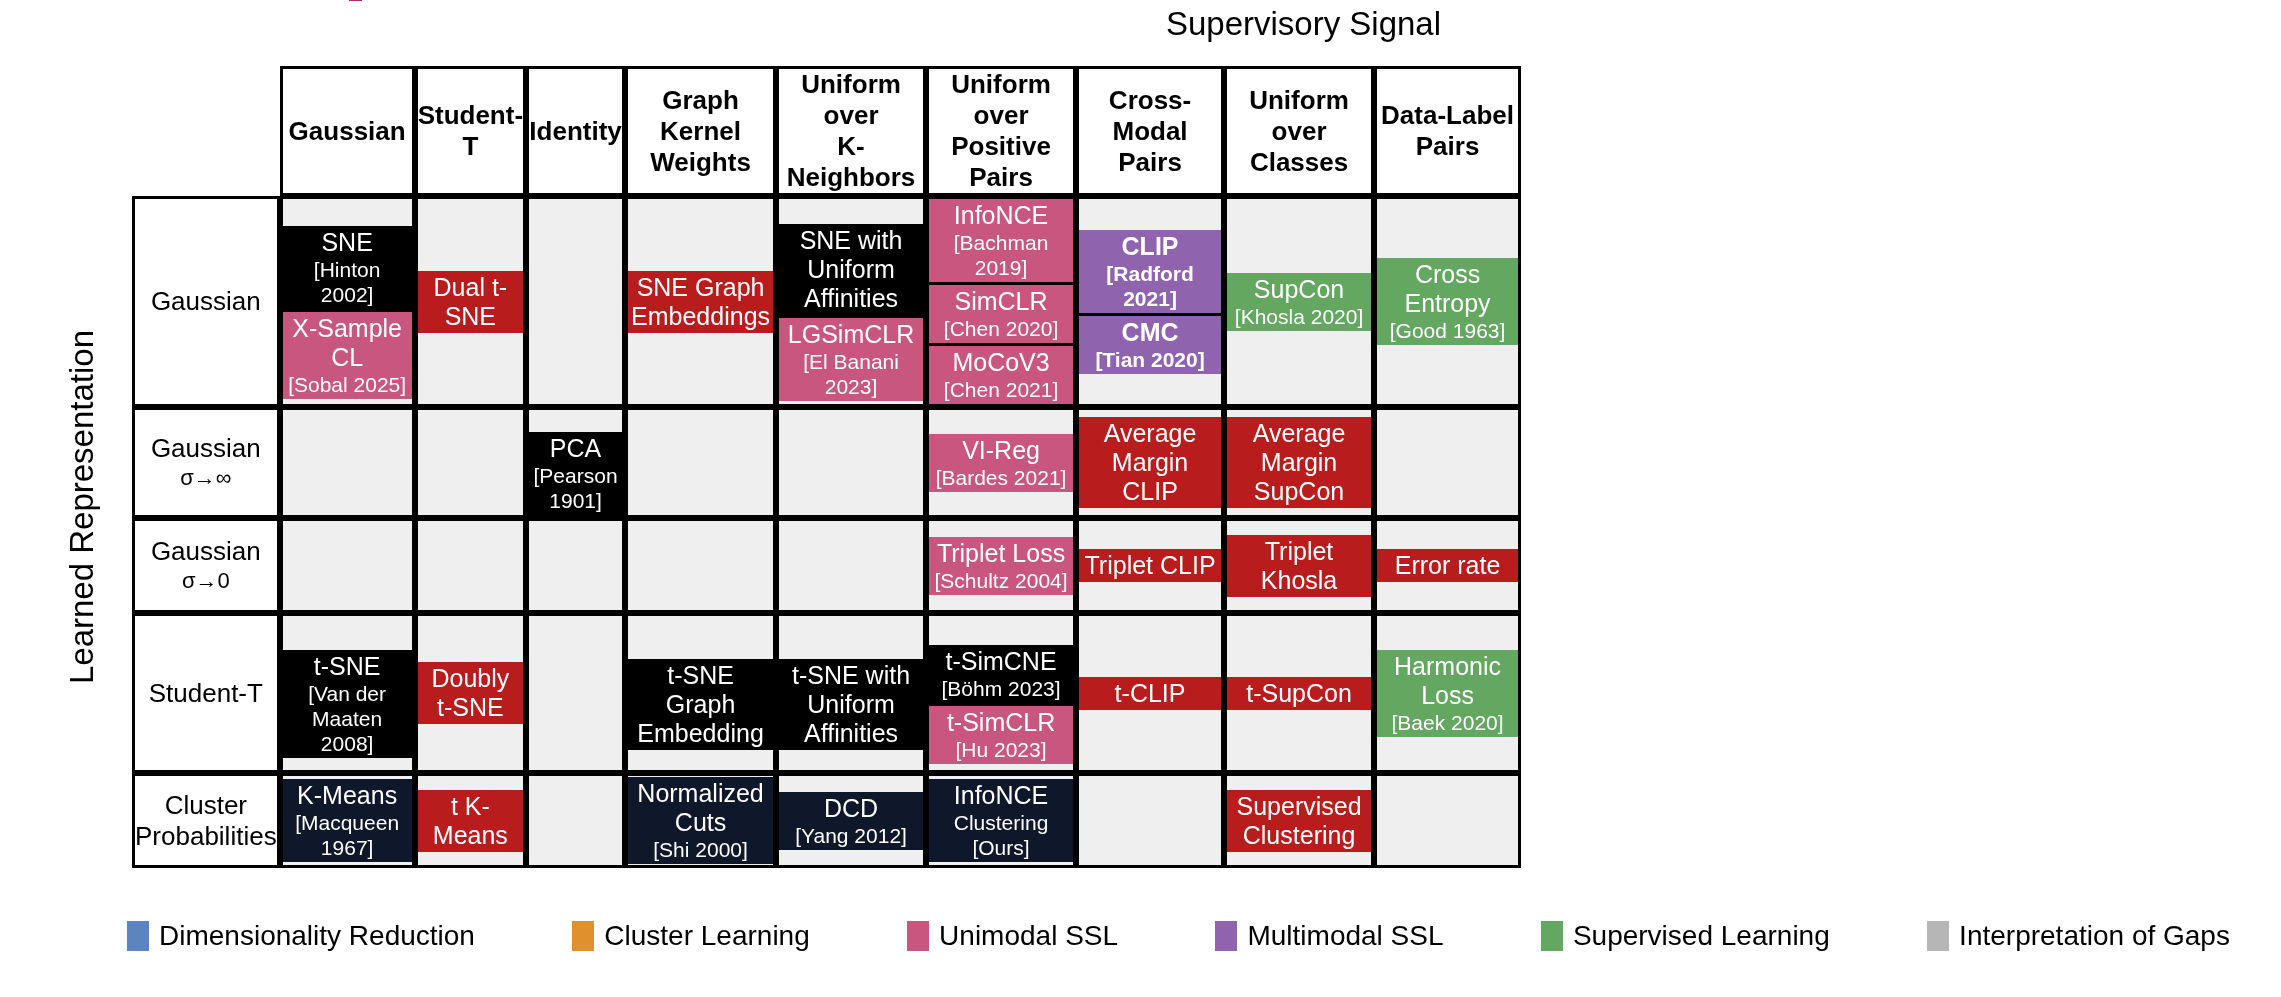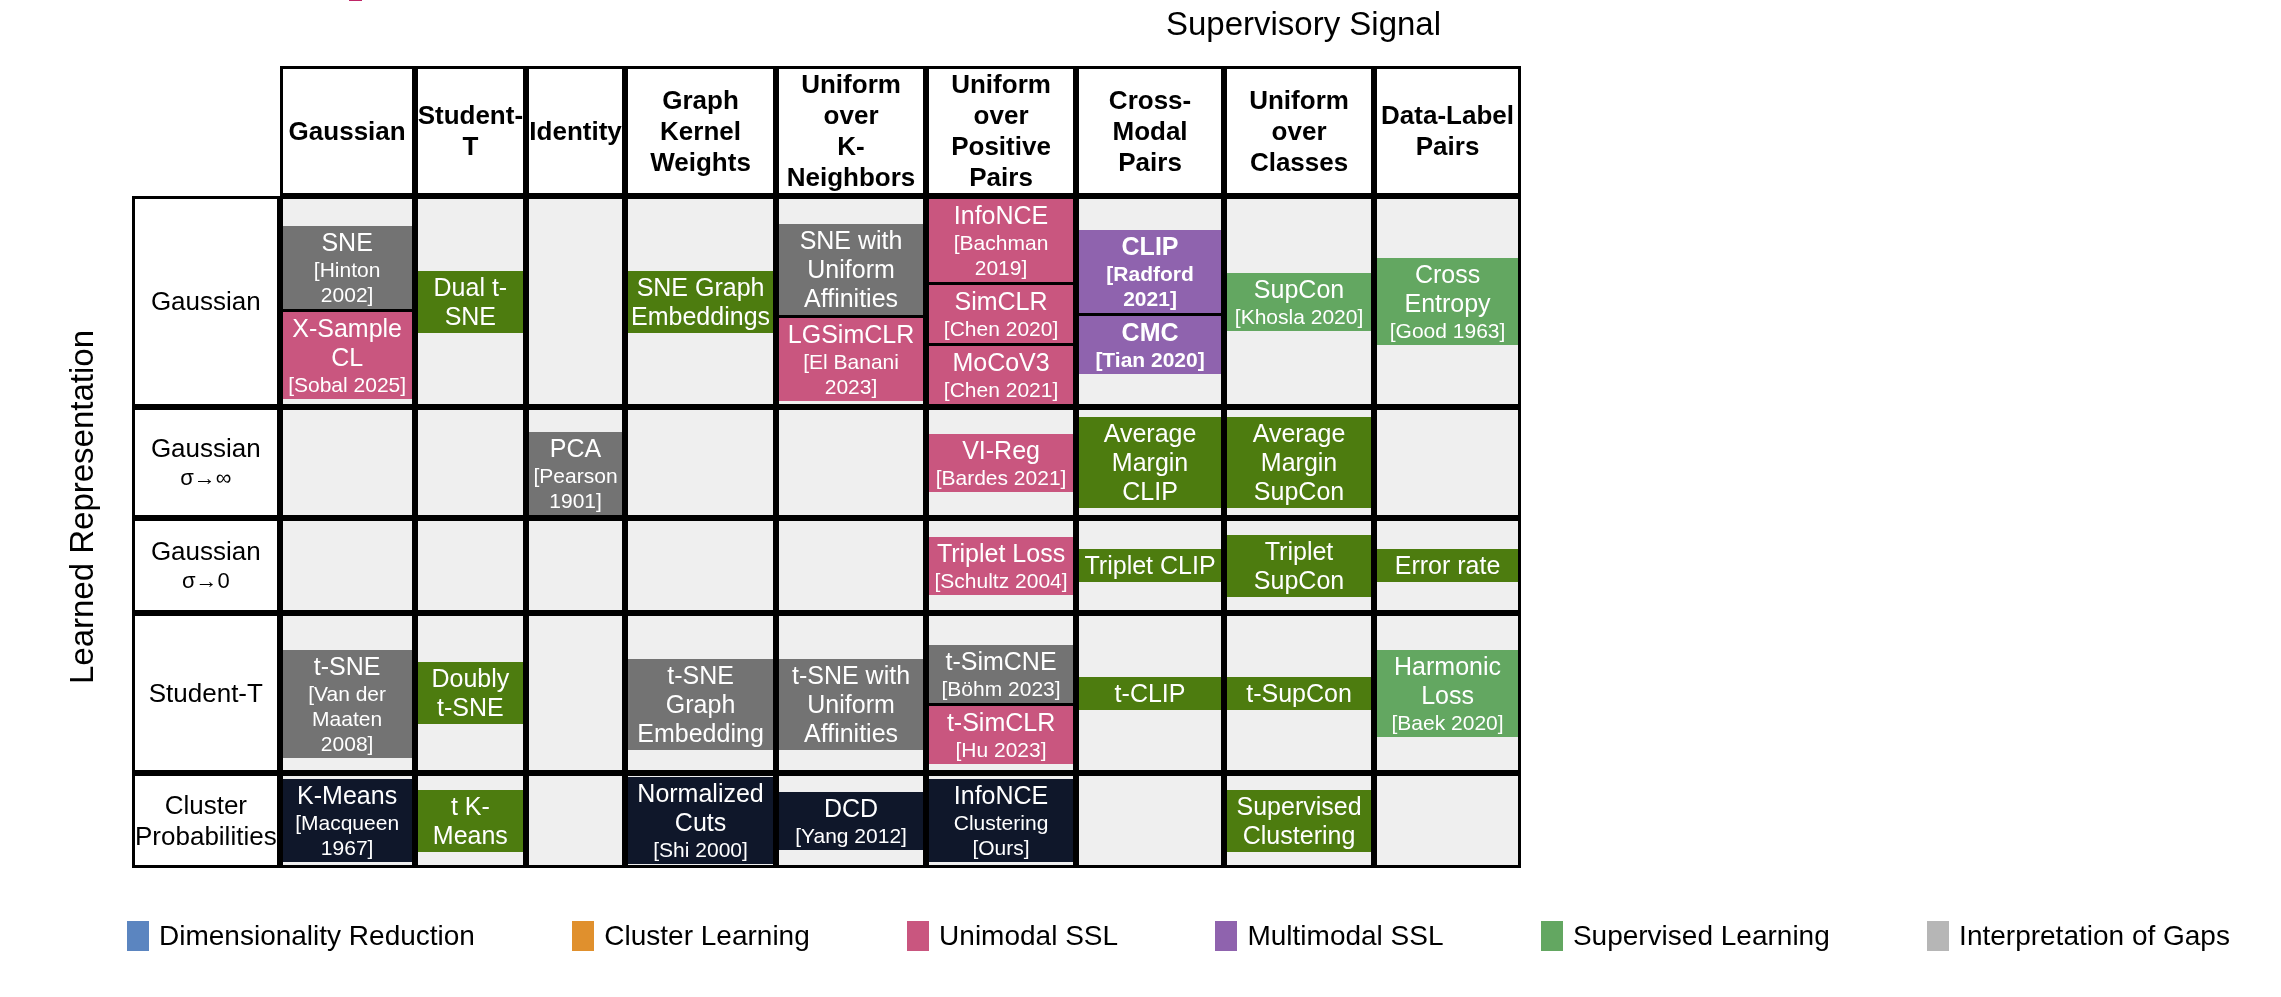--- a/index.html
+++ b/index.html
@@ -135,26 +135,26 @@
     color: #ffffff;
   }
   .blk .ct {
     font-size: 21px;
     line-height: 25px;
     color: #ffffff;
   }
   .blk.empty { background: #efefef; }
 
   
-  .c-blue   { background: #737373; margin-top: 22px; }
+  .c-blue   { background: #000000; margin-top: 22px; }
   .c-orange { background: #0f172a; }
   .c-pink   { background: #c9567f; }
   .c-purple { background: #8f63ae; font-weight: bold; }
   .c-green  { background: #63a761; }
-  .c-gray   { background: #4d7c0f; }
+  .c-gray   { background: #b91c1c; }
   .c-none   { background: #efefef; }
 
   
   #legend {
     position: absolute;
     left: 110px;
     top: 920px;
     width: 2120px;
     display: flex;
     flex-direction: row;
@@ -434,21 +434,21 @@
           <td class="cellshell">
             <div class="stack">
               <div class="blk c-gray">
                 <div class="nm">Triplet CLIP</div>
               </div>
             </div>
           </td>
           <td class="cellshell">
             <div class="stack">
               <div class="blk c-gray">
-                <div class="nm">Triplet SupCon</div>
+                <div class="nm">Triplet Khosla</div>
               </div>
             </div>
           </td>
           <td class="cellshell">
             <div class="stack">
               <div class="blk c-gray">
                 <div class="nm">Error rate</div>
               </div>
             </div>
           </td>

